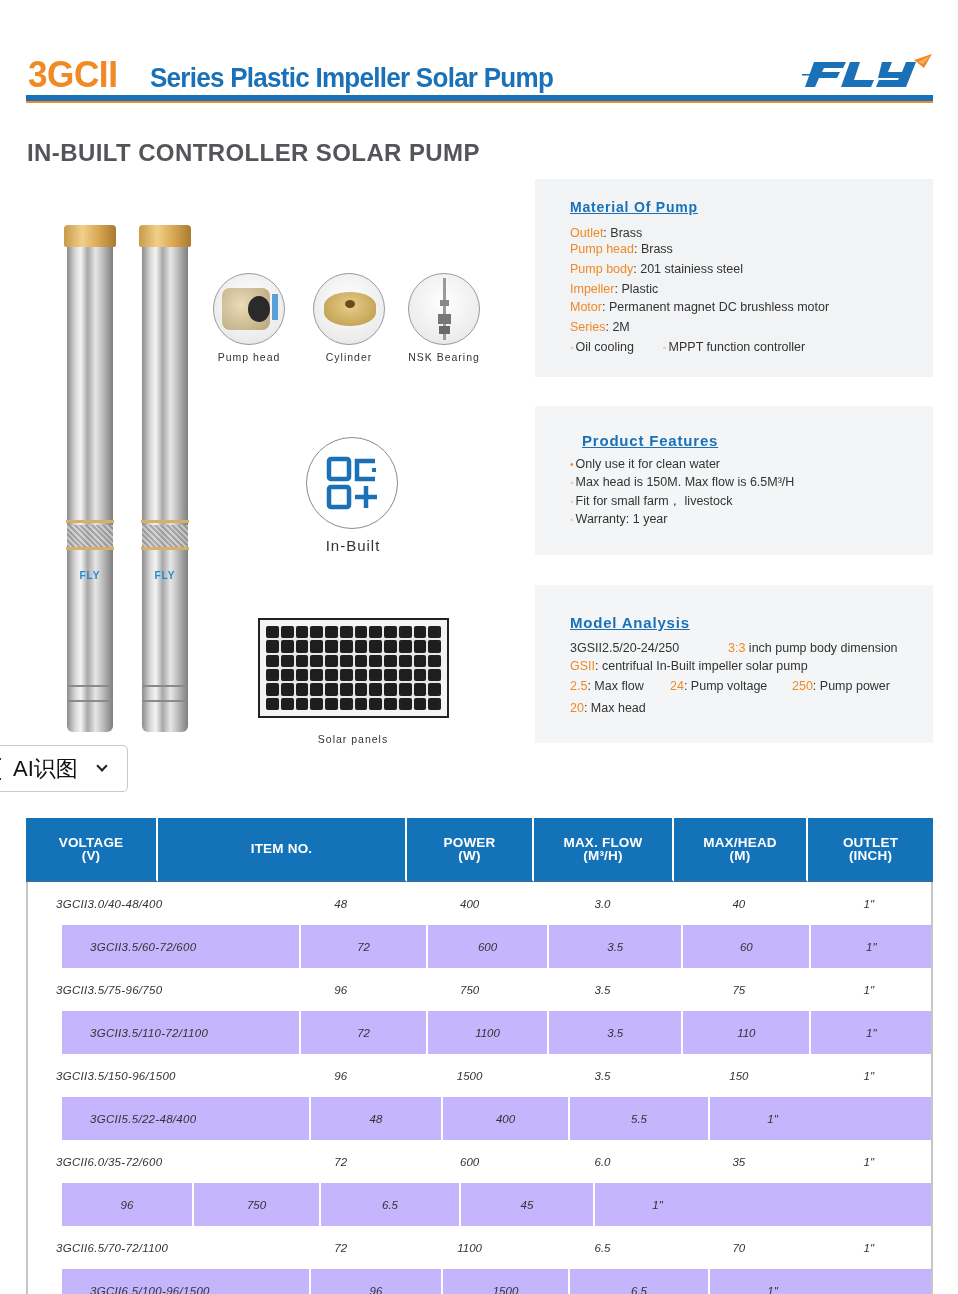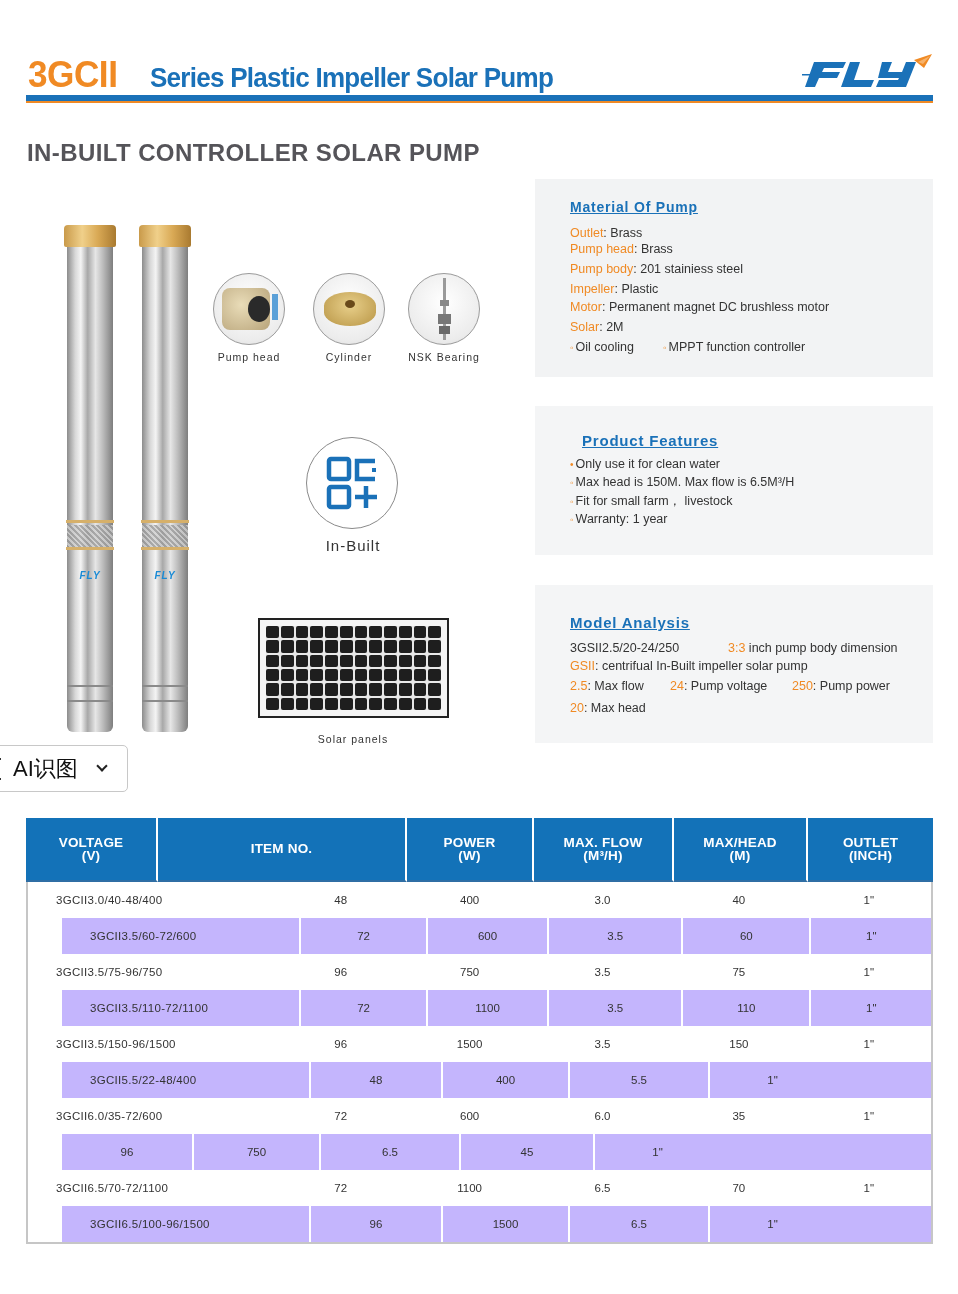--- a/index.html
+++ b/index.html
@@ -16,21 +16,21 @@
 
   .subtitle { position: absolute; left: 27px; top: 139px; font-size: 24px; font-weight: bold; color: #555459; letter-spacing: 0.4px; }
 
   
   .pump { position: absolute; top: 225px; width: 52px; height: 507px; }
   .pump .cap { position: absolute; left: 0; top: 0; width: 52px; height: 22px; background: linear-gradient(90deg, #c99a4a, #f0d08a 35%, #d9a955 65%, #a97a30); border-radius: 4px 4px 2px 2px; }
   .pump .body { position: absolute; left: 3px; top: 20px; width: 46px; height: 487px; background: linear-gradient(90deg, #8c8c8c 0%, #d8d8d8 18%, #f4f4f4 30%, #a8a8a8 45%, #e6e6e6 62%, #bcbcbc 78%, #7e7e7e 100%); border-radius: 2px 2px 6px 6px; }
   .pump .ring { position: absolute; left: 2px; width: 48px; height: 3px; background: #d6b06a; }
   .pump .mesh { position: absolute; left: 3px; top: 300px; width: 46px; height: 22px; background: repeating-linear-gradient(45deg, #9a9a9a 0 2px, #cfcfcf 2px 4px); opacity: 0.8; }
   .pump .groove { position: absolute; left: 3px; width: 46px; height: 2px; background: #8a8a8a; }
-  .pump .brand { position: absolute; left: 6px; top: 345px; width: 40px; font-size: 10px; font-weight: bold; font-style: italic; color: #1a8ad4; text-align: center; letter-spacing: 1px; }
+  .pump .brand { position: absolute; left: 6px; top: 345px; width: 40px; font-size: 10px; font-weight: bold; color: #1a8ad4; text-align: center; letter-spacing: 1px; }
 
   
   .comp { position: absolute; width: 76px; text-align: center; }
   .comp .circle { width: 72px; height: 72px; margin: 0 auto; border-radius: 50%; border: 1.5px solid #9a9a9a; background: radial-gradient(circle at 50% 40%, #ffffff, #ececec 70%, #d8d8d8); position: relative; overflow: hidden; }
   .comp .label { margin-top: 6px; font-size: 10.5px; color: #333; letter-spacing: 1px; white-space: nowrap; }
 
   .inbuilt { position: absolute; left: 306px; top: 437px; width: 94px; text-align: center; }
   .inbuilt .circle { width: 92px; height: 92px; border-radius: 50%; border: 1.5px solid #8a8a8a; background: #fff; position: relative; }
   .inbuilt .label { margin-top: 8px; font-size: 15px; color: #333; letter-spacing: 1px; }
 
@@ -49,21 +49,21 @@
   
   .ai-btn { position: absolute; left: -6px; top: 745px; width: 134px; height: 47px; border: 1px solid #c8c8c8; border-radius: 5px; background: #fff; display: flex; align-items: center; padding-left: 18px; font-size: 22px; color: #111; }
   .ai-btn .chev { position: absolute; left: 103px; top: 16px; width: 8px; height: 8px; border-right: 2.5px solid #222; border-bottom: 2.5px solid #222; transform: rotate(45deg); }
   .ai-btn .bracket { position: absolute; left: 0; top: 12px; width: 6px; height: 22px; border-left: 2px solid #333; border-top: 2px solid #333; border-bottom: 2px solid #333; }
 
   
   .tbl { position: absolute; left: 26px; top: 818px; width: 907px; }
   .thead { display: flex; height: 64px; }
   .th { background: #1372b8; color: #fff; font-weight: bold; font-size: 13.5px; display: flex; align-items: center; justify-content: center; text-align: center; line-height: 1.0; border-right: 2px solid #fff; border-bottom: 2px solid #2f6ea4; letter-spacing: 0.2px; }
   .th:last-child { border-right: none; }
-  .trow { display: flex; height: 36px; }
+  .trow { display: flex; height: 43px; font-style: italic; }
   .trow.odd { background: #ffffff; }
   .trow.even { background: #c4b5fd; margin-left: 34px; }
   .td { display: flex; align-items: center; justify-content: center; font-size: 11.5px; color: #333; border-right: 2px solid #fff; }
   .td:last-child { border-right: none; }
   .td.first { justify-content: flex-start; padding-left: 28px; letter-spacing: 0.3px; }
   .tbody { border-left: 2px solid #c6c6c6; border-right: 2px solid #c6c6c6; border-bottom: 2px solid #c6c6c6; }
   .c1 { width: 249px; } .c2 { width: 132px; } .c3 { width: 127px; } .c4 { width: 140px; } .c5 { width: 134px; } .c6 { width: 125px; }
 </style>
 </head>
 <body>
@@ -226,21 +226,21 @@
 </div>
 <div class="solar-label">Solar panels</div>
 
 <div class="panel" style="top:179px; height:198px;">
   <div class="ptitle" style="top:20px;">Material Of Pump</div>
   <div class="pline" style="top:47px;"><span class="or">Outlet</span><span>: Brass</span></div>
   <div class="pline" style="top:63px;"><span class="or">Pump head</span><span>: Brass</span></div>
   <div class="pline" style="top:83px;"><span class="or">Pump body</span><span>: 201 stainiess steel</span></div>
   <div class="pline" style="top:103px;"><span class="or">Impeller</span><span>: Plastic</span></div>
   <div class="pline" style="top:121px;"><span class="or">Motor</span><span>: Permanent magnet DC brushless motor</span></div>
-  <div class="pline" style="top:141px;"><span class="or">Solar</span><span>:  2M</span></div>
+  <div class="pline" style="top:141px;"><span class="or">Series</span><span>:  2M</span></div>
   <div class="pline" style="top:161px;"><span class="dot">◦</span><span>Oil cooling</span></div>
   <div class="pline" style="top:161px; left:128px;"><span class="dot">◦</span><span>MPPT function controller</span></div>
 </div>
 
 <div class="panel" style="top:406px; height:149px; background:#f4f5f6;">
   <div class="ptitle" style="top:26px; font-size:15px;margin-left:12px;">Product Features</div>
   <div class="pline" style="top:51px;"><span class="dot">•</span><span>Only use it for clean water</span></div>
   <div class="pline" style="top:69px;"><span class="dot">◦</span><span>Max head is 150M. Max flow is 6.5M³/H</span></div>
   <div class="pline" style="top:87px;"><span class="dot">◦</span><span>Fit for small farm， livestock</span></div>
   <div class="pline" style="top:106px;"><span class="dot">◦</span><span>Warranty: 1 year</span></div>

